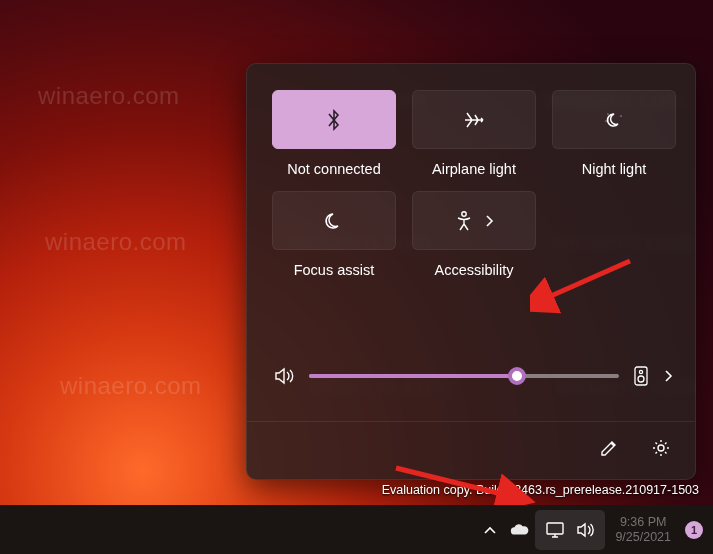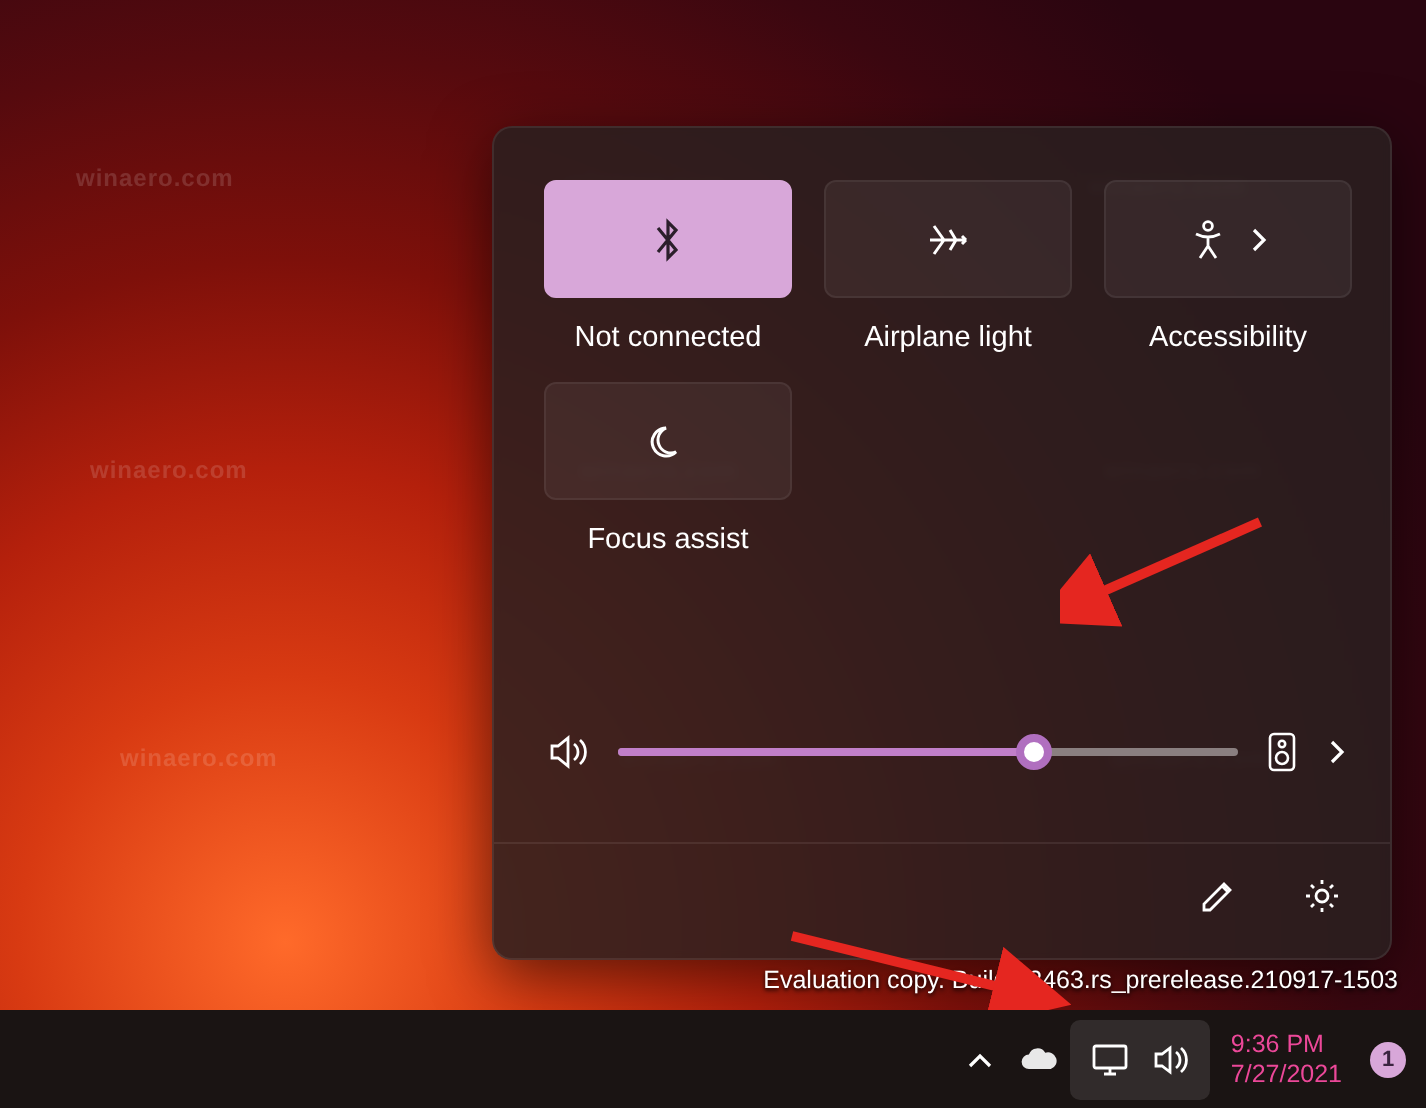--- a/index.html
+++ b/index.html
@@ -1,20 +1,20 @@
 <!DOCTYPE html>
 <html><head>
 <meta charset="utf-8">
 <style>
   html,body{margin:0;padding:0;width:713px;height:554px;overflow:hidden;font-family:"Segoe UI",Arial,sans-serif;background:#000;}
   .desktop{position:relative;width:713px;height:554px;
     background:
       radial-gradient(circle at 20% 85%, #ff6a2a 0%, #d83a12 18%, #b4200c 32%, #7e100a 46%, #560a0e 60%, #3b0710 72%, #2a0510 85%);
   }
-  .watermark{position:absolute;color:rgba(255,255,255,0.14);font-size:12px;letter-spacing:0.5px;pointer-events:none;user-select:none;font-weight:700;}
+  .watermark{position:absolute;color:rgba(255,255,255,0.14);font-size:24px;letter-spacing:0.5px;pointer-events:none;user-select:none;font-weight:400;}
   .eval{position:absolute;right:14px;top:483px;color:#fff;font-size:12.5px;text-shadow:0 1px 2px #000;}
   
   .flyout{position:absolute;left:246px;top:63px;width:448px;height:415px;
     background:rgba(42,32,32,0.86);border:1px solid rgba(255,255,255,0.08);
     border-radius:10px;box-shadow:0 8px 30px rgba(0,0,0,0.55);
     backdrop-filter:blur(2px);}
   .tiles{position:absolute;left:26px;top:26px;display:grid;grid-template-columns:repeat(3,122px);grid-column-gap:18px;grid-row-gap:14px;}
   .tile{display:flex;flex-direction:column;align-items:center;width:122px;}
   .tile-btn{width:122px;height:57px;border-radius:6px;display:flex;align-items:center;justify-content:center;gap:10px;
     background:rgba(255,255,255,0.055);border:1px solid rgba(255,255,255,0.06);cursor:pointer;}
@@ -31,21 +31,21 @@
   .fill{position:absolute;left:0;top:8px;height:4px;background:#c17fc9;border-radius:2px;}
   .thumb{position:absolute;top:1px;width:18px;height:18px;border-radius:50%;background:#fff;border:4px solid #b06fbf;box-sizing:border-box;}
   .divider{position:absolute;left:0;right:0;top:357px;height:1px;background:rgba(255,255,255,0.08);}
   .footer-icons{position:absolute;right:20px;top:370px;display:flex;gap:24px;align-items:center;}
   .icon-btn{width:28px;height:28px;display:flex;align-items:center;justify-content:center;cursor:pointer;border-radius:4px;}
   
   .taskbar{position:absolute;left:0;right:0;bottom:0;height:49px;background:#1a1413;display:flex;align-items:center;justify-content:flex-end;padding-right:10px;gap:6px;}
   .tray-up{width:26px;height:30px;display:flex;align-items:center;justify-content:center;cursor:pointer;}
   .tray-group{display:flex;align-items:center;gap:10px;height:40px;padding:0 10px;border-radius:5px;cursor:pointer;}
   .tray-group.active{background:rgba(255,255,255,0.10);}
-  .clock{display:flex;flex-direction:column;align-items:flex-start;line-height:1.15;color:#ec4899;font-size:12.5px;padding:0 4px;cursor:pointer;}
+  .clock{display:flex;flex-direction:column;align-items:center;line-height:1.15;color:#737373;font-size:12.5px;padding:0 4px;cursor:pointer;}
   .notif-badge{width:18px;height:18px;border-radius:50%;background:#d8a7d9;color:#3a2440;font-size:11px;font-weight:600;display:flex;align-items:center;justify-content:center;margin-left:4px;cursor:pointer;}
   .cloud{width:20px;height:20px;}
   
   .arrow{position:absolute;pointer-events:none;}
 </style>
 </head>
 <body>
 
 <div class="desktop">
 
@@ -73,41 +73,52 @@
 
       <div class="tile">
         <div class="tile-btn">
           <svg width="24" height="22" viewBox="0 0 24 22" stroke-width="1.5">
             <path d="M3 11 L21 11 M10 11 L5 4 M10 11 L5 18 M16 11 L13 6 M16 11 L13 16 M21 11 L19 9 M21 11 L19 13"></path>
           </svg>
         </div>
         <div class="tile-label">Airplane light</div>
       </div>
 
+      <div class="tile">
+        <div class="tile-btn">
+          <svg width="24" height="22" viewBox="0 0 24 22" stroke-width="1.5">
+            <path d="M16 15 A6 6 0 1 1 12 5 A5 5 0 0 0 16 15 Z"></path>
+            <circle cx="6" cy="5" r="0.6" fill="#fff" stroke="none"></circle>
+            <circle cx="19" cy="7" r="0.6" fill="#fff" stroke="none"></circle>
+            <circle cx="4" cy="12" r="0.6" fill="#fff" stroke="none"></circle>
+          </svg>
+        </div>
+        <div class="tile-label">Night light</div>
+      </div>
+
+      <div class="tile">
+        <div class="tile-btn">
+          <svg width="22" height="22" viewBox="0 0 22 22" stroke-width="1.5">
+            <path d="M15 16 A7 7 0 1 1 10 4 A6 6 0 0 0 15 16 Z"></path>
+          </svg>
+        </div>
+        <div class="tile-label">Focus assist</div>
+      </div>
 
       <div class="tile">
         <div class="tile-btn">
           <svg width="20" height="22" viewBox="0 0 20 22" stroke-width="1.4">
             <circle cx="10" cy="4" r="2.2"></circle>
             <path d="M4 8 Q10 11 16 8 M10 10 L10 14 M10 14 L6 20 M10 14 L14 20"></path>
           </svg>
           <svg class="chev" width="10" height="14" viewBox="0 0 10 14" stroke-width="1.6" fill="none">
             <path d="M3 2 L8 7 L3 12"></path>
           </svg>
         </div>
         <div class="tile-label">Accessibility</div>
-      </div>
-
-      <div class="tile">
-        <div class="tile-btn">
-          <svg width="22" height="22" viewBox="0 0 22 22" stroke-width="1.5">
-            <path d="M15 16 A7 7 0 1 1 10 4 A6 6 0 0 0 15 16 Z"></path>
-          </svg>
-        </div>
-        <div class="tile-label">Focus assist</div>
       </div>
 
     </div>
 
     <div class="vol-row">
       <svg width="22" height="20" viewBox="0 0 22 20" stroke="#fff" stroke-width="1.4" fill="none">
         <path d="M3 7 L6 7 L11 3 L11 17 L6 13 L3 13 Z"></path>
         <path d="M14 6 A5 5 0 0 1 14 14"></path>
         <path d="M17 4 A8 8 0 0 1 17 16"></path>
       </svg>
@@ -177,18 +188,18 @@
           <path d="M7 16 L13 16 M10 13 L10 16"></path>
       </svg>
       <svg width="20" height="18" viewBox="0 0 20 18" stroke="#fff" stroke-width="1.4" fill="none">
         <path d="M3 6 L6 6 L10 3 L10 15 L6 12 L3 12 Z"></path>
           <path d="M13 5 A5 5 0 0 1 13 13"></path>
           <path d="M15.5 3 A8 8 0 0 1 15.5 15"></path>
       </svg>
     </div>
     <div class="clock">
       <span>9:36 PM</span>
-      <span>7/27/2021</span>
+      <span>9/25/2021</span>
     </div>
     <div class="notif-badge">1</div>
   </div>
 
 </div>
 
 </body></html>

